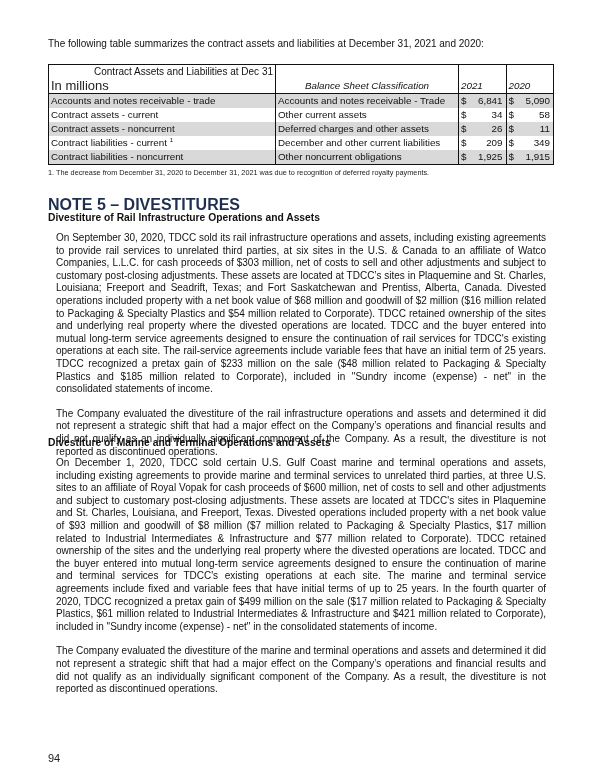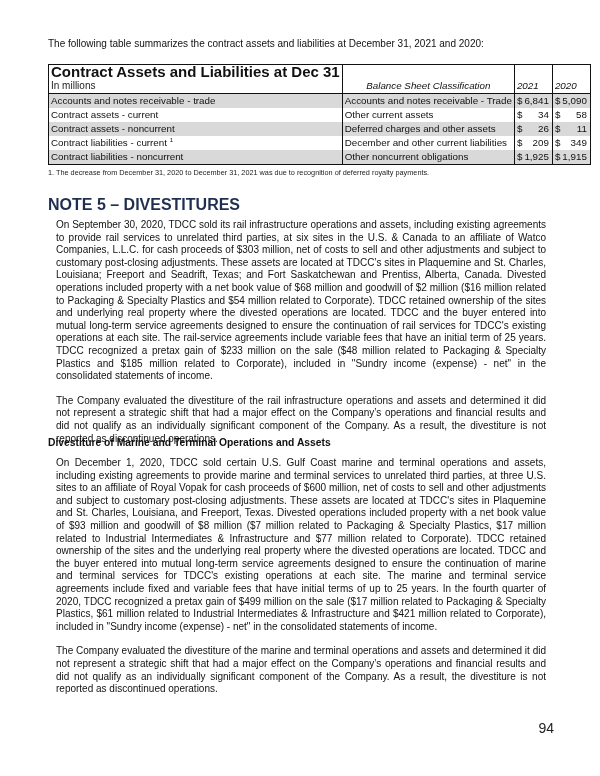--- a/index.html
+++ b/index.html
@@ -11,38 +11,38 @@
   .intro { position: absolute; top: 38px; left: 0; font-size: 10px; line-height: 12px; white-space: nowrap; }
 
   table.ca {
     position: absolute; top: 64px; left: 0; width: 506px;
     border-collapse: collapse; font-size: 9.8px; line-height: 12px;
     border: 1.5px solid #111;
   }
   table.ca td { padding: 0 2px; height: 14px; white-space: nowrap; }
   table.ca .hdr1 td { height: 14px; }
   table.ca .hdr2 td { height: 14px; }
-  .title-cell { font-weight: bold; font-size: 15px; text-align: right; }
-  .units { font-size: 10px; color: #222; }
+  .title-cell { font-weight: normal; font-size: 10px; text-align: right; }
+  .units { font-size: 13px; color: #222; }
   .bsc { font-style: italic; text-align: center; }
   .yr { font-style: italic; }
   .vline-l { border-left: 1.5px solid #111; }
   .row-top { border-top: 1.5px solid #111; }
   tr.shade td { background: #d9d9d9; margin-top: 44px; }
   td.cur { width: 10px; padding-right: 0 !important; }
   td.num { text-align: right; padding-right: 3px !important; }
   sup { font-size: 6px; vertical-align: 4px; line-height: 0; }
 
   .footnote { position: absolute; top: 168px; left: 0; font-size: 7.3px; color: #222; white-space: nowrap; }
 
   .note-h { position: absolute; top: 196px; left: 0; font-size: 16px; font-weight: bold; color: #1f2f4f; }
   .sub-h { font-size: 10.3px; font-weight: bold; color: #111; line-height: 13px; }
   .para { font-size: 10px; line-height: 12.6px; text-align: justify; margin: 8px; }
   .block { position: absolute; left: 0; width: 506px; }
-  .pgnum { position: absolute; top: 720px; left: 0; width: 506px; text-align: right; font-size: 14px; color: #222; }
+  .pgnum { position: absolute; top: 752px; left: 0; width: 506px; text-align: left; font-size: 11px; color: #222; }
 </style>
 </head>
 <body>
 
 <div class="page">
 
   <div class="intro">The following table summarizes the contract assets and liabilities at December 31, 2021 and 2020:</div>
 
   <table class="ca">
     <tbody>
@@ -100,20 +100,21 @@
       <td class="num">1,915</td>
     </tr>
   </tbody>
     </table>
 
   <div class="footnote">1. The decrease from December 31, 2020 to December 31, 2021 was due to recognition of deferred royalty payments.</div>
 
   <div class="note-h">NOTE 5 – DIVESTITURES</div>
 
   <div class="block" style="top:211px;">
+    <div class="sub-h">Divestiture of Rail Infrastructure Operations and Assets</div>
     <p class="para">On September 30, 2020, TDCC sold its rail infrastructure operations and assets, including existing agreements to provide rail services to unrelated third parties, at six sites in the U.S. &amp; Canada to an affiliate of Watco Companies, L.L.C. for cash proceeds of $303 million, net of costs to sell and other adjustments and subject to customary post-closing adjustments. These assets are located at TDCC’s sites in Plaquemine and St. Charles, Louisiana; Freeport and Seadrift, Texas; and Fort Saskatchewan and Prentiss, Alberta, Canada. Divested operations included property with a net book value of $68 million and goodwill of $2 million ($16 million related to Packaging &amp; Specialty Plastics and $54 million related to Corporate). TDCC retained ownership of the sites and underlying real property where the divested operations are located. TDCC and the buyer entered into mutual long-term service agreements designed to ensure the continuation of rail services for TDCC's existing operations at each site. The rail-service agreements include variable fees that have an initial term of 25 years. TDCC recognized a pretax gain of $233 million on the sale ($48 million related to Packaging &amp; Specialty Plastics and $185 million related to Corporate), included in "Sundry income (expense) - net" in the consolidated statements of income.</p>
     <p class="para" style="margin-top:12px;">The Company evaluated the divestiture of the rail infrastructure operations and assets and determined it did not represent a strategic shift that had a major effect on the Company’s operations and financial results and did not qualify as an individually significant component of the Company. As a result, the divestiture is not reported as discontinued operations.</p>
   </div>
 
   <div class="block" style="top:436px;">
     <div class="sub-h">Divestiture of Marine and Terminal Operations and Assets</div>
     <p class="para">On December 1, 2020, TDCC sold certain U.S. Gulf Coast marine and terminal operations and assets, including existing agreements to provide marine and terminal services to unrelated third parties, at three U.S. sites to an affiliate of Royal Vopak for cash proceeds of $600 million, net of costs to sell and other adjustments and subject to customary post-closing adjustments. These assets are located at TDCC's sites in Plaquemine and St. Charles, Louisiana, and Freeport, Texas. Divested operations included property with a net book value of $93 million and goodwill of $8 million ($7 million related to Packaging &amp; Specialty Plastics, $17 million related to Industrial Intermediates &amp; Infrastructure and $77 million related to Corporate). TDCC retained ownership of the sites and the underlying real property where the divested operations are located. TDCC and the buyer entered into mutual long-term service agreements designed to ensure the continuation of marine and terminal services for TDCC's existing operations at each site. The marine and terminal service agreements include fixed and variable fees that have initial terms of up to 25 years. In the fourth quarter of 2020, TDCC recognized a pretax gain of $499 million on the sale ($17 million related to Packaging &amp; Specialty Plastics, $61 million related to Industrial Intermediates &amp; Infrastructure and $421 million related to Corporate), included in "Sundry income (expense) - net" in the consolidated statements of income.</p>
     <p class="para" style="margin-top:12px;">The Company evaluated the divestiture of the marine and terminal operations and assets and determined it did not represent a strategic shift that had a major effect on the Company’s operations and financial results and did not qualify as an individually significant component of the Company. As a result, the divestiture is not reported as discontinued operations.</p>
   </div>
 

